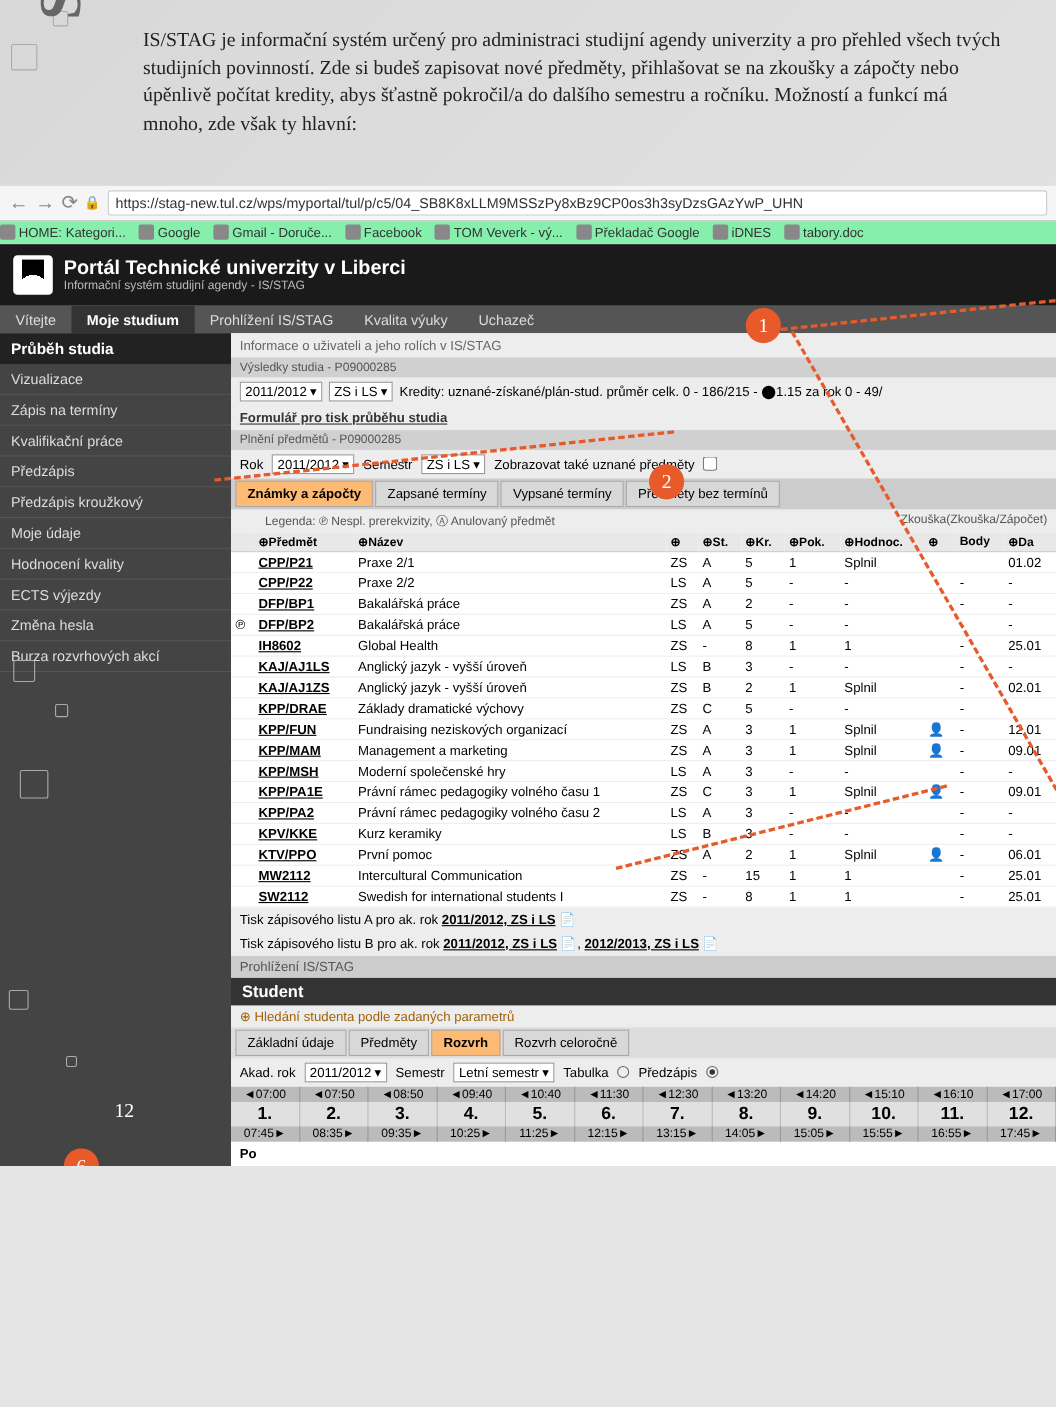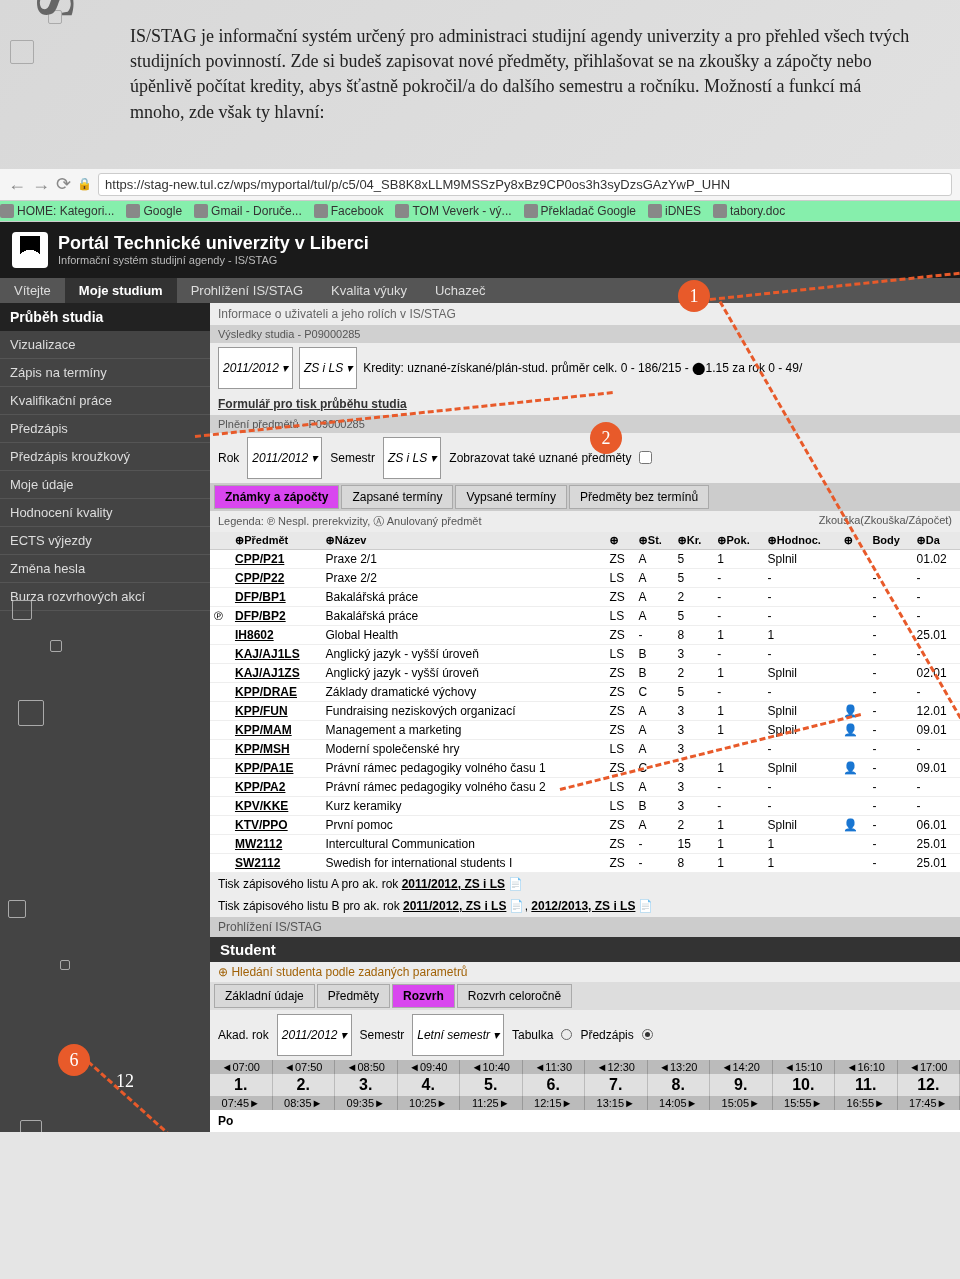--- a/index.html
+++ b/index.html
@@ -32,47 +32,47 @@
   .main-wrap { display: flex; background: #e0e0e0; }
   .sidebar { width: 210px; background: #444; }
   .sidebar-hdr { background: #222; color: #fff; font-weight: bold; padding: 6px 10px; font-size: 14px; }
   .sidebar-item { padding: 6px 10px; color: #ddd; font-size: 13px; border-bottom: 1px solid #555; }
   .content { flex: 1; background: #ededed; font-size: 12px; }
   .info-row { padding: 4px 8px; color: #666; }
   .user-row { padding: 4px 8px; color: #222; }
   .user-role { background: #fff; border: 1px solid #aaa; padding: 1px 4px; }
   .subhdr { background: #d0d0d0; padding: 3px 8px; color: #555; font-size: 11px; }
   .cred-row { padding: 4px 8px; display: flex; align-items: center; gap: 6px; flex-wrap: wrap; }
-  .sel { background: #fff; border: 1px solid #999; padding: 13px 4px; display: inline-flex; align-items: center; gap: 3px; font-style: italic; }
+  .sel { background: #fff; border: 1px solid #999; padding: 1px 4px; display: inline-flex; align-items: center; gap: 3px; }
   .link { text-decoration: underline; color: #333; font-weight: bold; }
   .filter-row { padding: 4px 8px; display: flex; align-items: center; gap: 8px; }
   .tabrow { display: flex; background: #ccc; padding: 2px 4px; gap: 2px; }
   .tab { padding: 4px 10px; background: #d8d8d8; border: 1px solid #aaa; font-size: 12px; }
-  .tab.active { background: #d946ef; font-weight: bold; }
-  .legend { padding: 3px 8px; color: #555; font-size: 11px; display: flex; justify-content: space-between; }
+  .tab.active { background: #fdba74; font-weight: bold; }
+  .legend { padding: 3px 8px; color: #555; font-size: 11px; display: flex; justify-content: space-between; margin-left: 23px; }
   table.subjects { width: 100%; border-collapse: collapse; background: #fff; font-size: 12px; }
   table.subjects th { background: #e8e8e8; padding: 2px 4px; border-bottom: 1px solid #ccc; text-align: left; font-weight: bold; font-size: 11px; }
   table.subjects td { padding: 2px 4px; border-bottom: 1px solid #eee; white-space: nowrap; }
   table.subjects td.code { font-weight: bold; text-decoration: underline; }
   .tisk { padding: 4px 8px; font-size: 12px; }
   .tisk .link2 { font-weight: bold; text-decoration: underline; text-align: right; }
   .prohl { background: #ccc; padding: 3px 8px; color: #555; }
   .student-hdr { background: #333; color: #fff; font-weight: bold; padding: 4px 10px; font-size: 15px; }
   .stud-sub { padding: 3px 8px; color: #a16207; }
   .stud-tabs { display: flex; background: #ddd; padding: 2px 4px; gap: 2px; }
   .akad-row { padding: 4px 8px; display: flex; align-items: center; gap: 8px; font-size: 12px; }
   .radio { display: inline-block; width: 11px; height: 11px; border: 1px solid #666; border-radius: 50%; }
   .radio.on::after { content: ""; display: block; width: 5px; height: 5px; background: #333; border-radius: 50%; margin: 2px; }
   .timebar { display: flex; background: #bbb; }
   .timecell { flex: 1; text-align: center; border-right: 1px solid #999; padding: 1px 0; font-size: 11px; }
   .daybar { display: flex; background: #e0e0e0; }
   .daycell { flex: 1; text-align: center; border-right: 1px solid #bbb; padding: 2px 0; }
   .daycell .num { font-size: 16px; font-weight: bold; }
   .po-row { background: #fff; padding: 4px 8px; font-weight: bold; }
-  .page-num { position: absolute; left: 116px; bottom: 40px; color: #fff; font-size: 18px; font-family: Georgia, serif; }
+  .page-num { position: absolute; left: 104px; bottom: 40px; color: #fff; font-size: 18px; font-family: Georgia, serif; }
   .dash { position: absolute; border-top: 3px dashed #e85a2a; transform-origin: left center; z-index: 40; pointer-events: none; }
 </style>
 </head>
 <body>
 
 <div class="page-bg">
   <div class="deco-squares">
     <div class="deco-sq" style="left:10px;top:40px;width:24px;height:24px;"></div>
     <div class="deco-sq" style="left:48px;top:10px;width:14px;height:14px;"></div>
     <div class="deco-sq" style="left:12px;top:600px;width:20px;height:20px;"></div>

